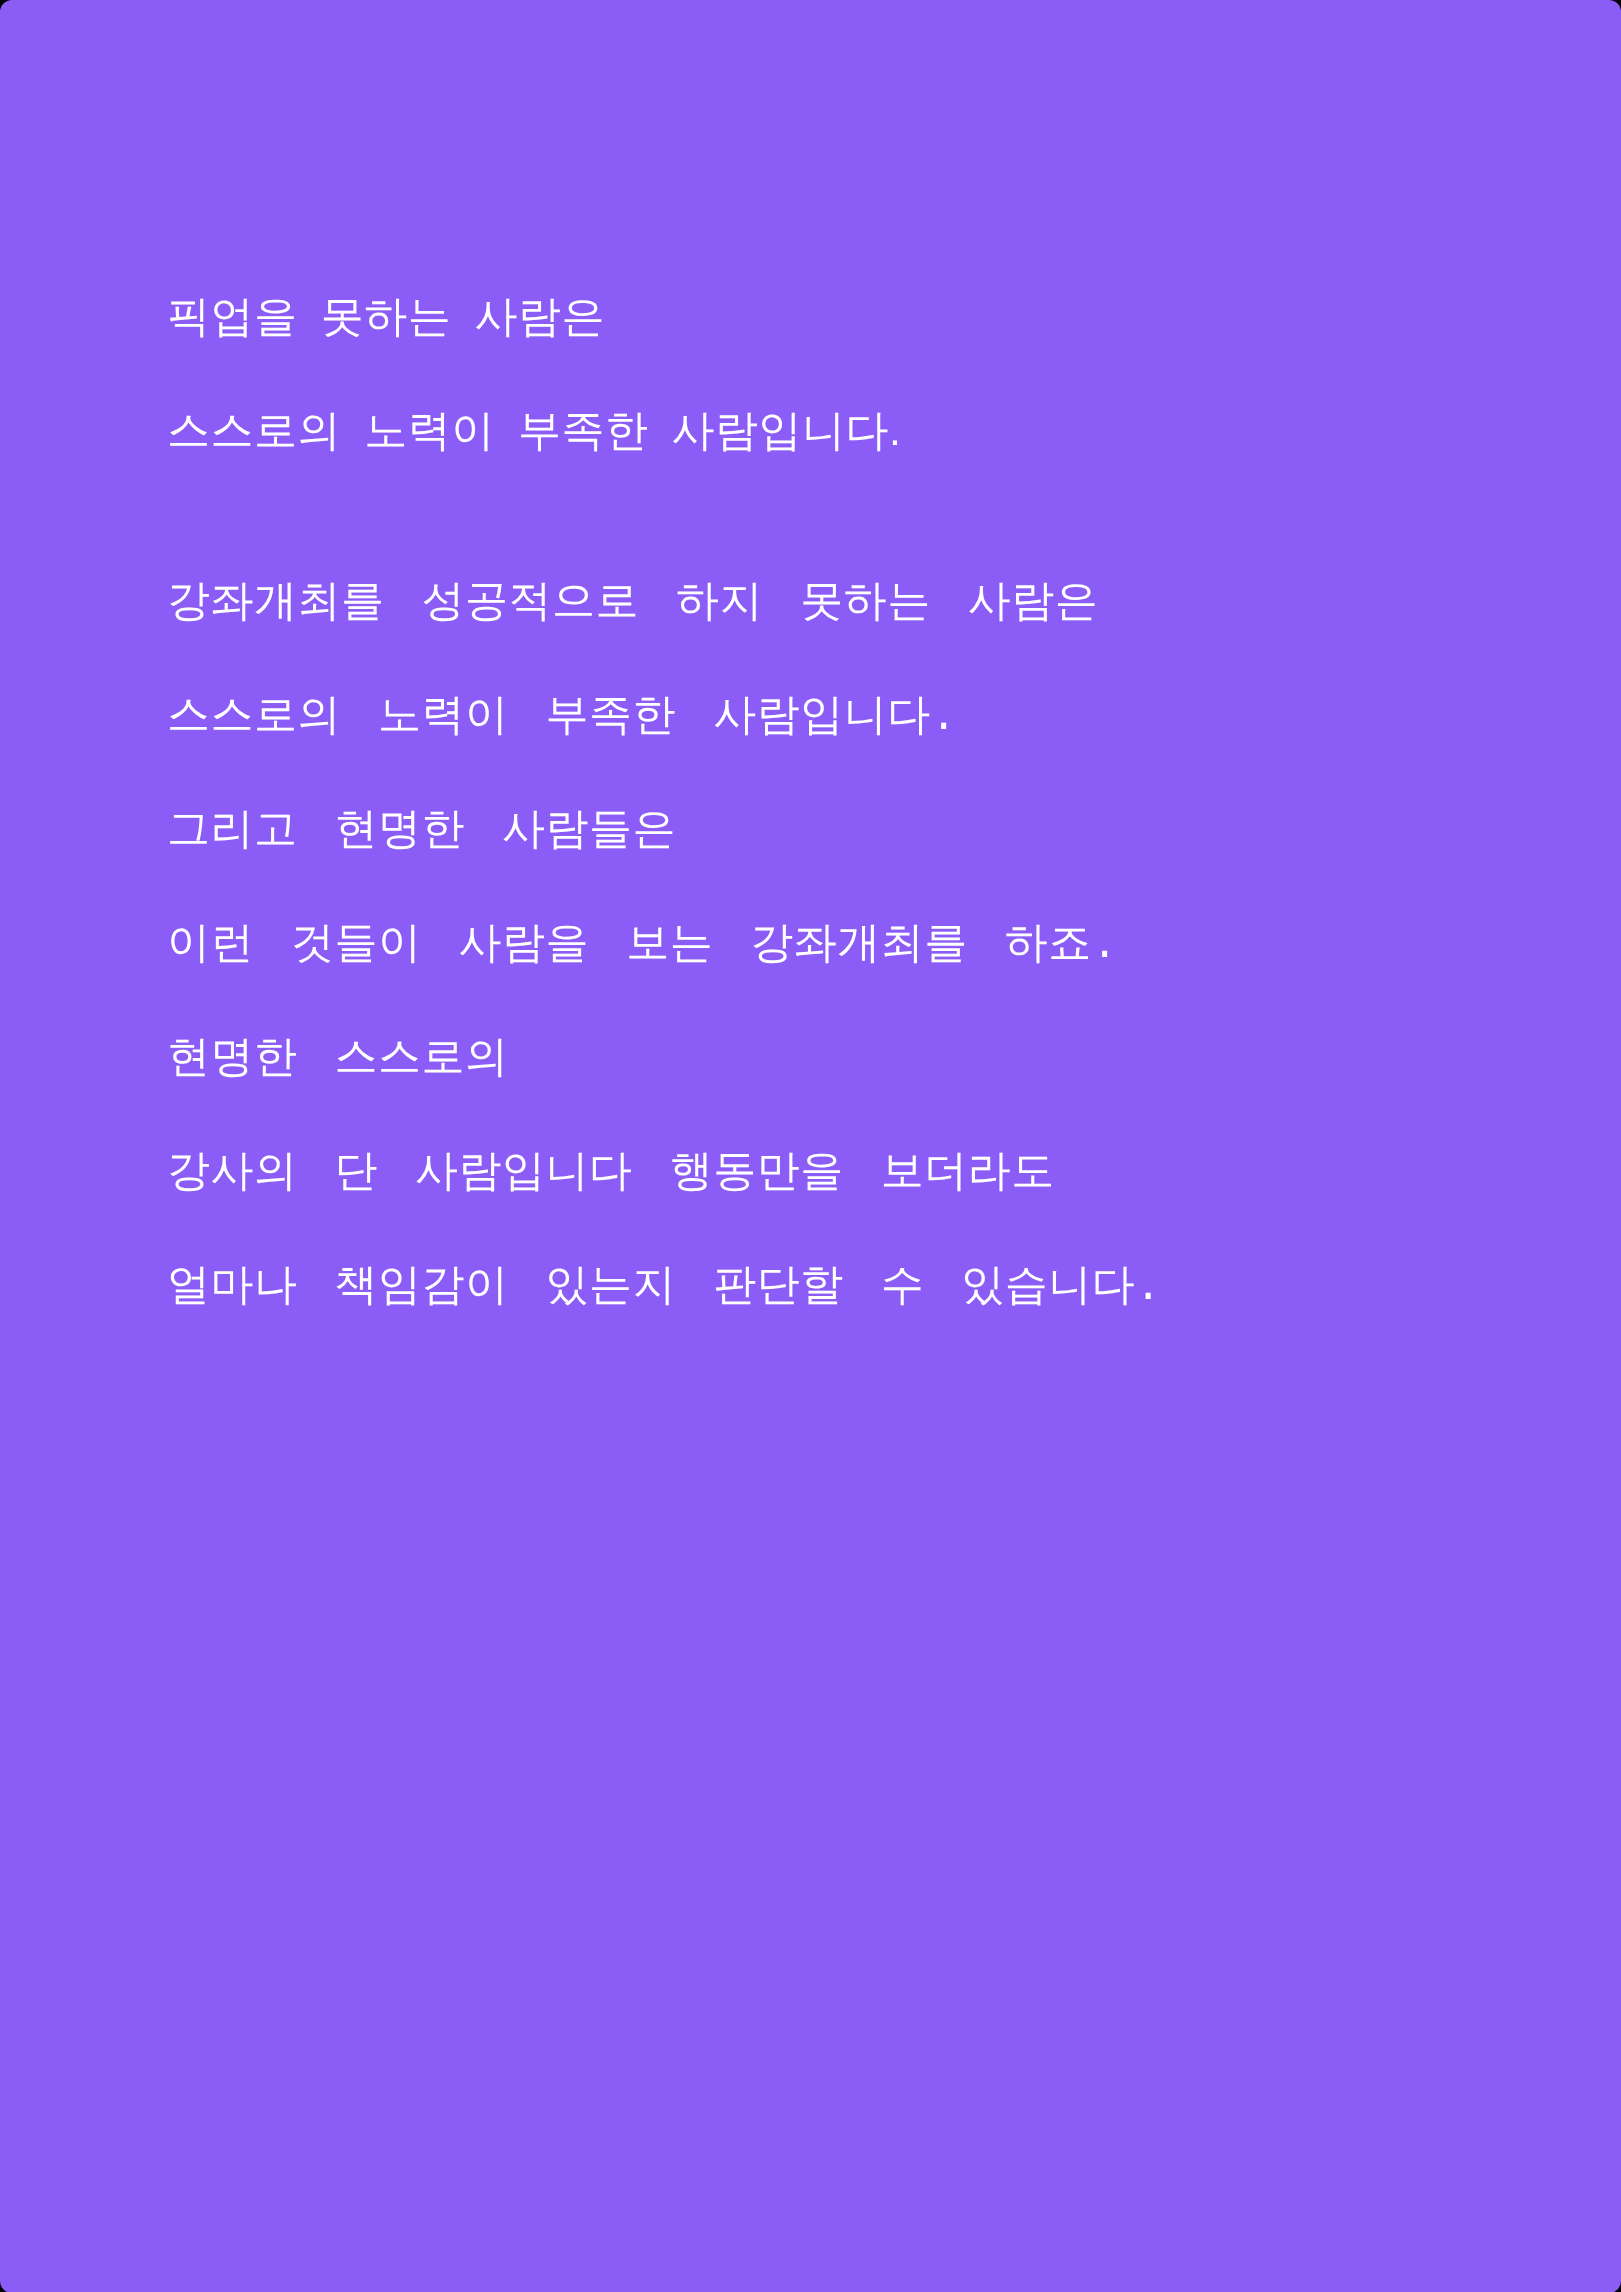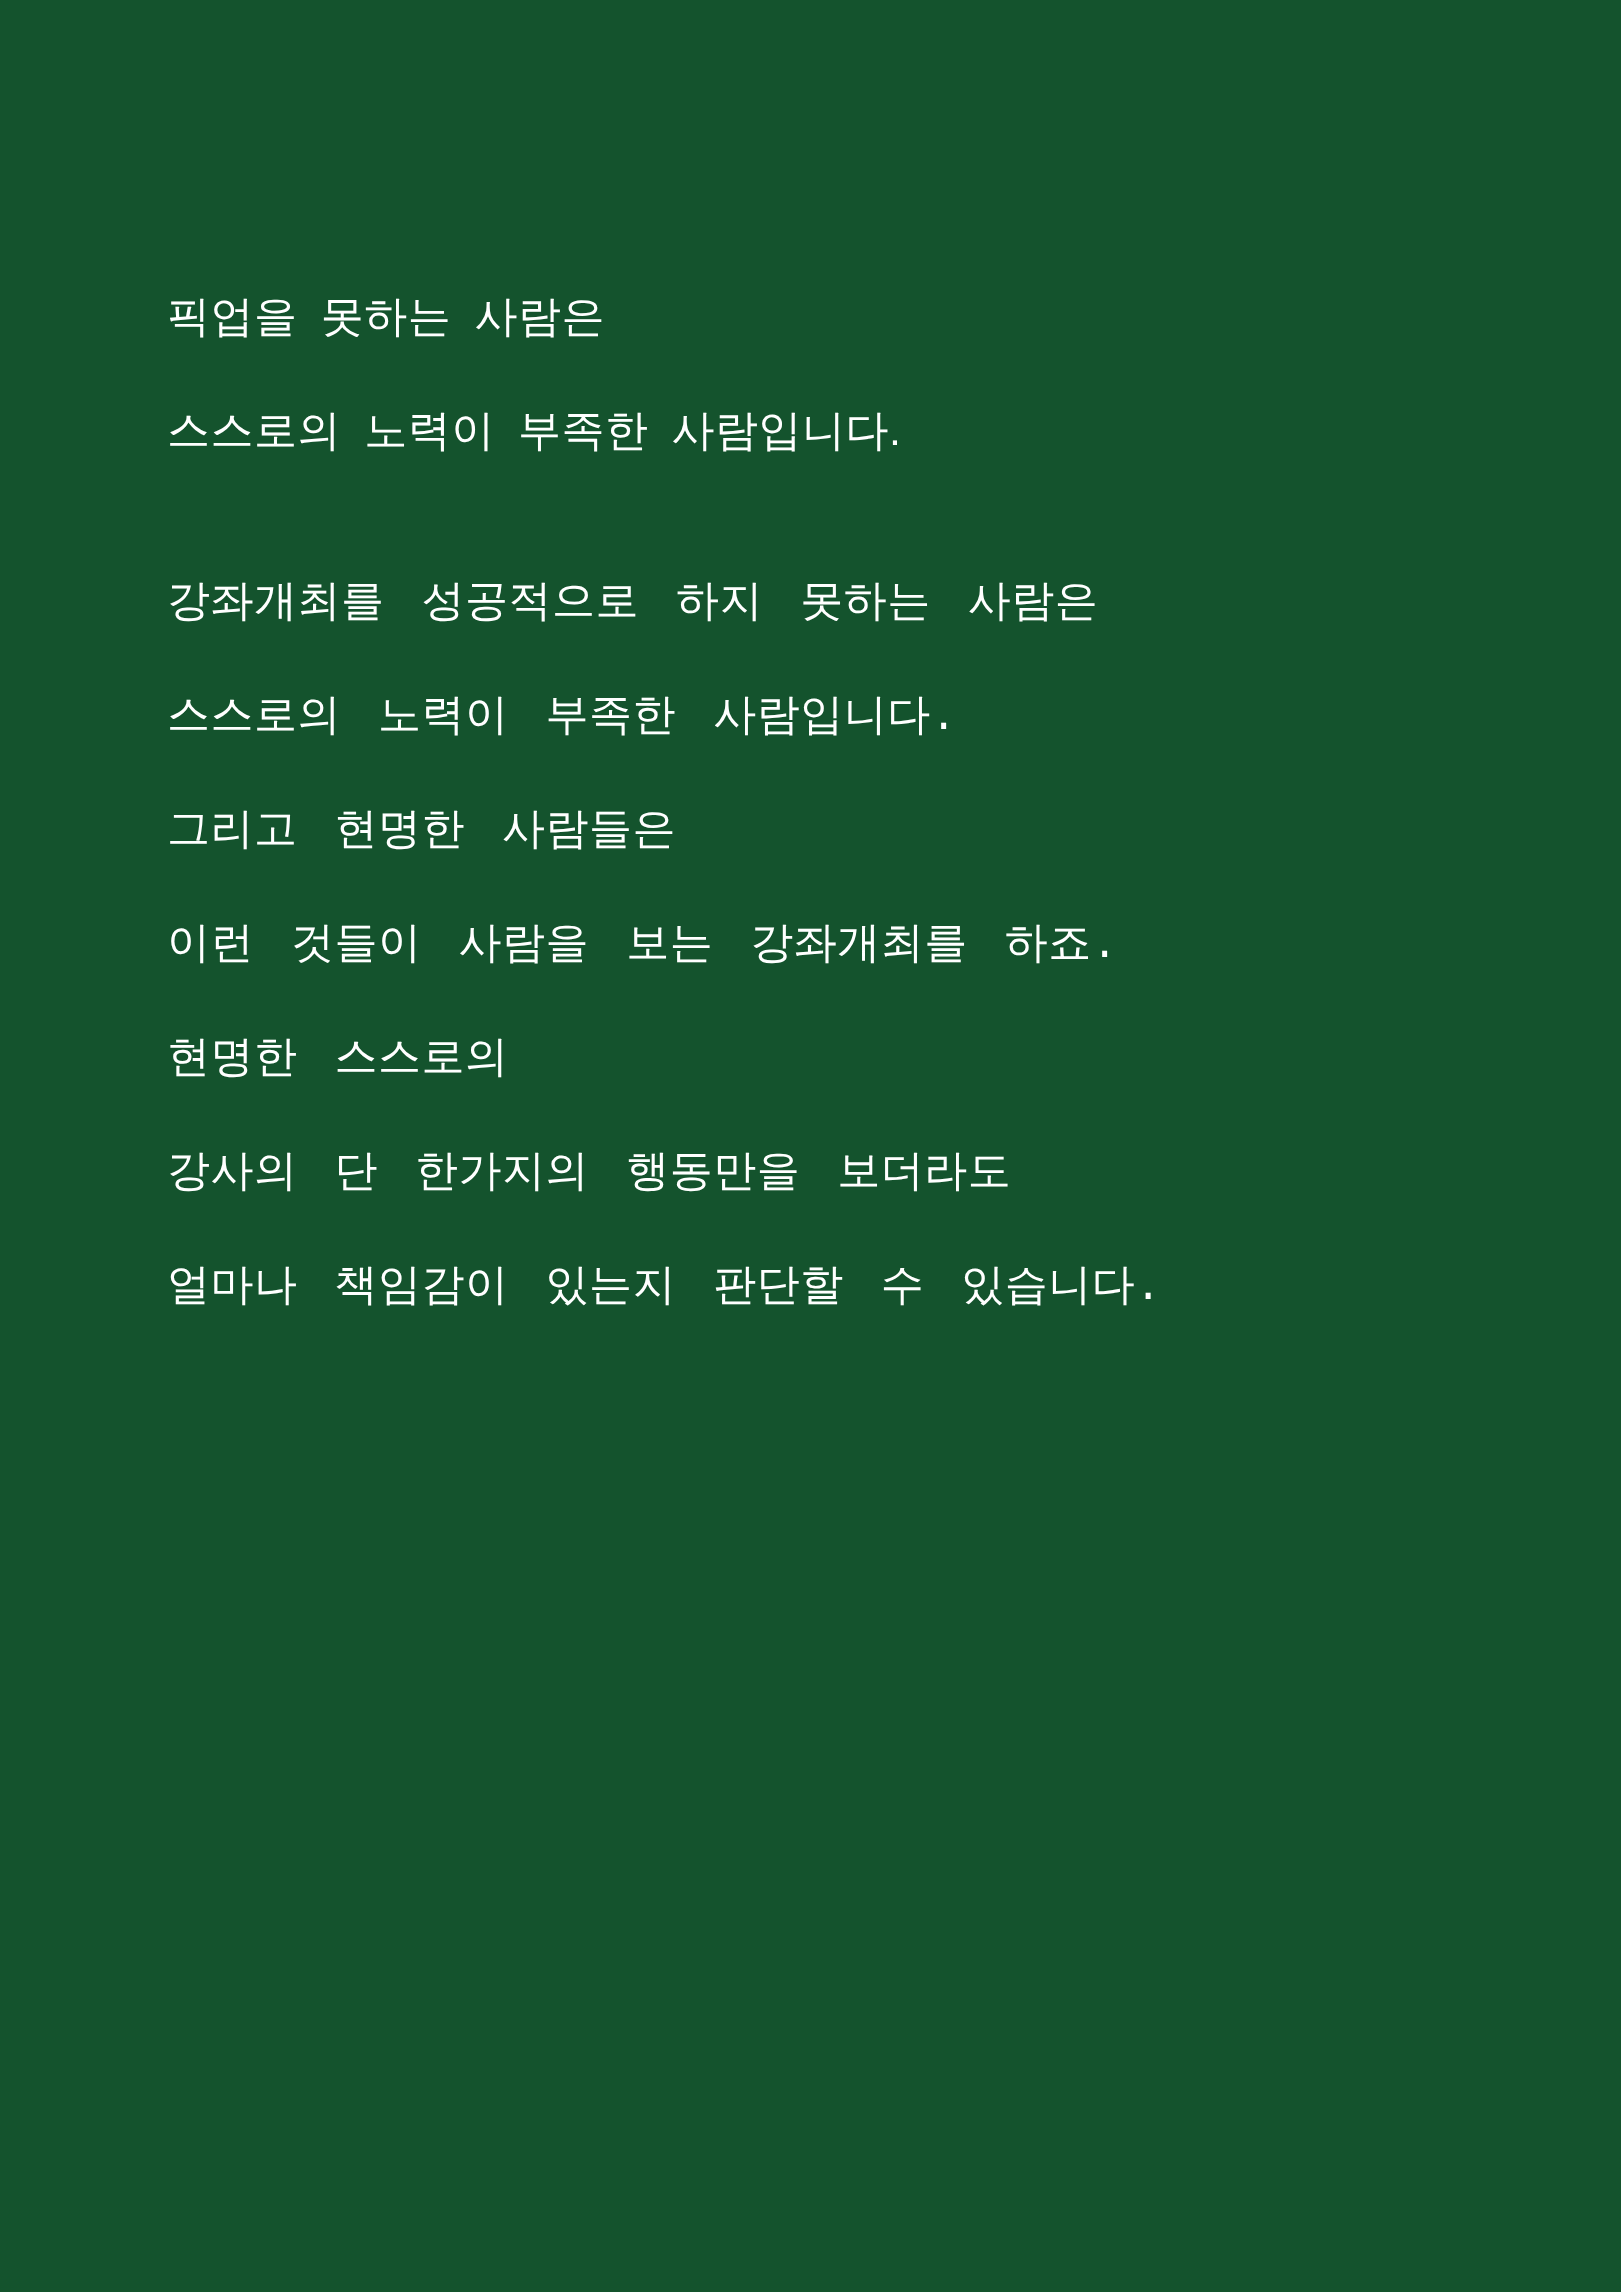--- a/index.html
+++ b/index.html
@@ -10,23 +10,24 @@
     width: 1621px;
     height: 2293px;
     background: #000000;
     overflow: hidden;
     font-family: "Liberation Sans", "DejaVu Sans", sans-serif;
   }
   .slide {
     position: relative;
     width: 1621px;
     height: 2293px;
-    background: #14532d;
+    background: #8b5cf6;
     box-sizing: border-box;
     padding: 259px 59px 0 167px;
+    border-radius: 12px;
   }
   .text-block {
     margin: 0;
   }
   .text-block + .text-block {
     margin-top: 60px;
     font-family: Liberation Mono, monospace;
   }
   .text-line {
     color: #ffffff;
@@ -47,18 +48,18 @@
     <div class="text-line">픽업을 못하는 사람은</div>
     <div class="text-line">스스로의 노력이 부족한 사람입니다.</div>
   </div>
 
   <div class="text-block">
     <div class="text-line">강좌개최를 성공적으로 하지 못하는 사람은</div>
     <div class="text-line">스스로의 노력이 부족한 사람입니다.</div>
     <div class="text-line">그리고 현명한 사람들은</div>
     <div class="text-line">이런 것들이 사람을 보는 강좌개최를 하죠.</div>
     <div class="text-line">현명한 스스로의</div>
-    <div class="text-line">강사의 단 한가지의 행동만을 보더라도</div>
+    <div class="text-line">강사의 단 사람입니다 행동만을 보더라도</div>
     <div class="text-line">얼마나 책임감이 있는지 판단할 수 있습니다.</div>
   </div>
 
 </div>
 
 
 </body></html>

